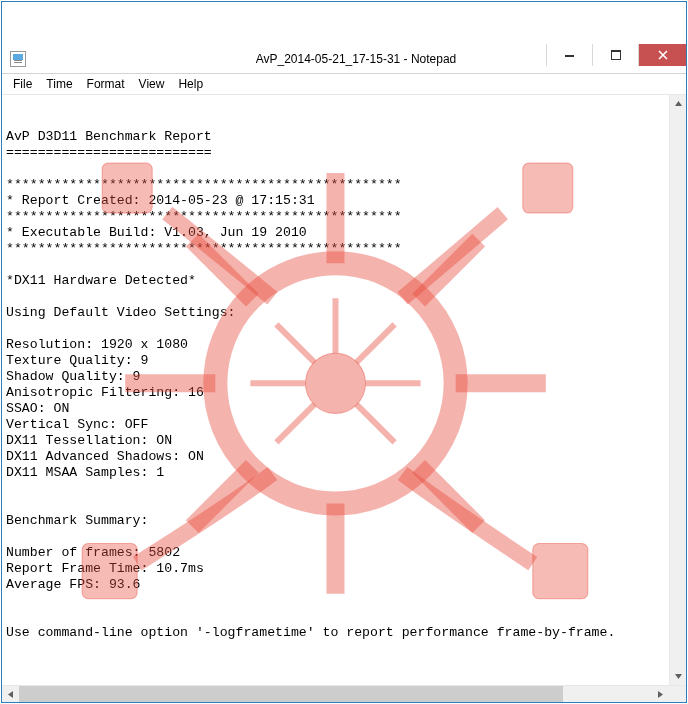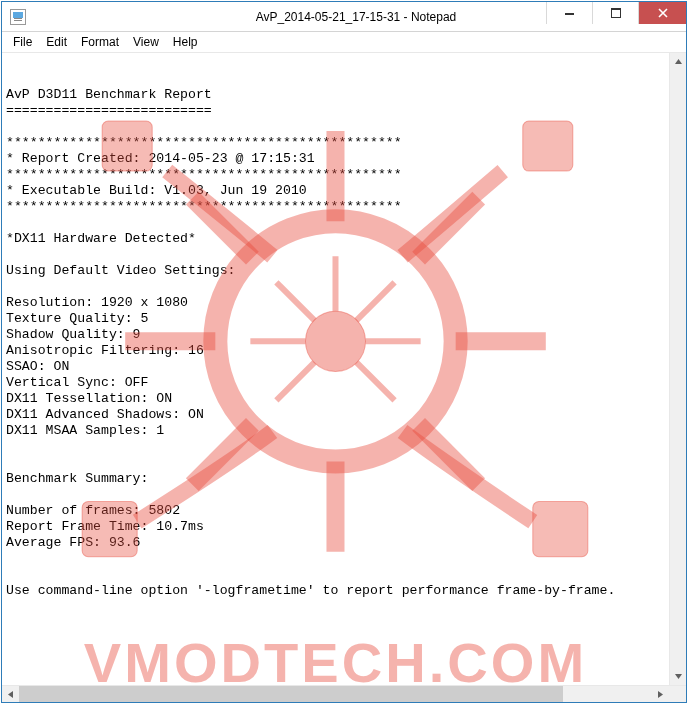--- a/index.html
+++ b/index.html
@@ -22,20 +22,21 @@
   flex-direction: column;
   background: #fff;
 }
 .titlebar {
   height: 30px;
   background: #fff;
   display: flex;
   align-items: center;
   border-bottom: 1px solid #d4d4d4;
   position: relative;
+  margin-top: 42px;
 }
 .title-icon {
   width: 16px;
   height: 16px;
   margin-left: 8px;
   background: #fff;
   border: 1px solid #999;
   position: relative;
 }
 .title-icon::before {
@@ -182,21 +183,21 @@
       <div class="win-btn close">
         <svg width="10" height="10">
             <path d="M1 1 L9 9 M9 1 L1 9" stroke="#fff" stroke-width="1.6"></path>
           </svg>
       </div>
     </div>
   </div>
 
   <div class="menubar">
     <span class="menubar-item">File</span>
-    <span class="menubar-item">Edit</span>
+    <span class="menubar-item">Time</span>
     <span class="menubar-item">Format</span>
     <span class="menubar-item">View</span>
     <span class="menubar-item">Help</span>
   </div>
 
   <div class="content-wrap">
 
     <div class="content">
       <svg class="watermark" viewBox="0 0 666 630" preserveAspectRatio="xMidYMid meet">
         <g fill="#e84b3c" fill-opacity="0.42" stroke="#e84b3c" stroke-opacity="0.42">
@@ -239,21 +240,21 @@
 <span>* Report Created: 2014-05-23 @ 17:15:31</span>
 <span>**************************************************</span>
 <span>* Executable Build: V1.03, Jun 19 2010</span>
 <span>**************************************************</span>
 <span></span>
 <span>*DX11 Hardware Detected*</span>
 <span></span>
 <span>Using Default Video Settings:</span>
 <span></span>
 <span>Resolution: 1920 x 1080</span>
-<span>Texture Quality: 5</span>
+<span>Texture Quality: 9</span>
 <span>Shadow Quality: 9</span>
 <span>Anisotropic Filtering: 16</span>
 <span>SSAO: ON</span>
 <span>Vertical Sync: OFF</span>
 <span>DX11 Tessellation: ON</span>
 <span>DX11 Advanced Shadows: ON</span>
 <span>DX11 MSAA Samples: 1</span>
 <span></span>
 <span></span>
 <span>Benchmark Summary:</span>

